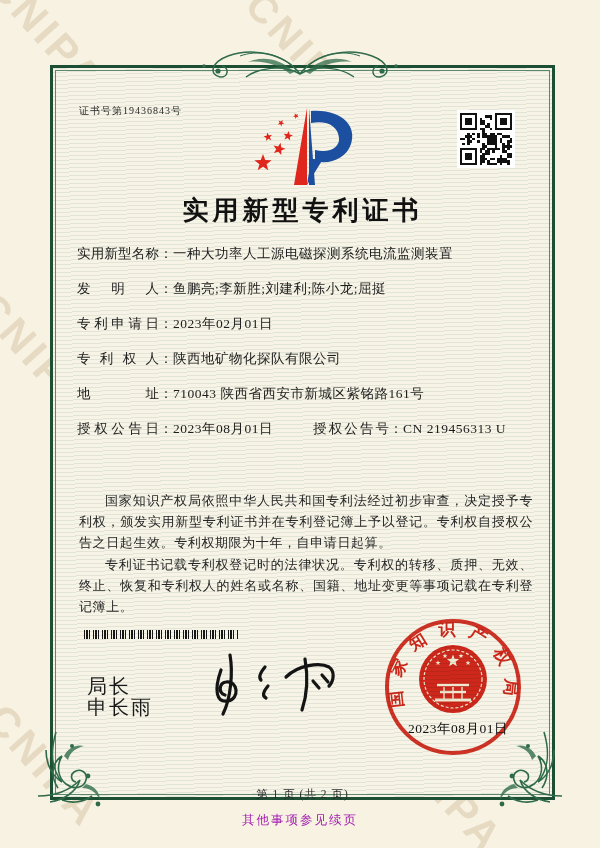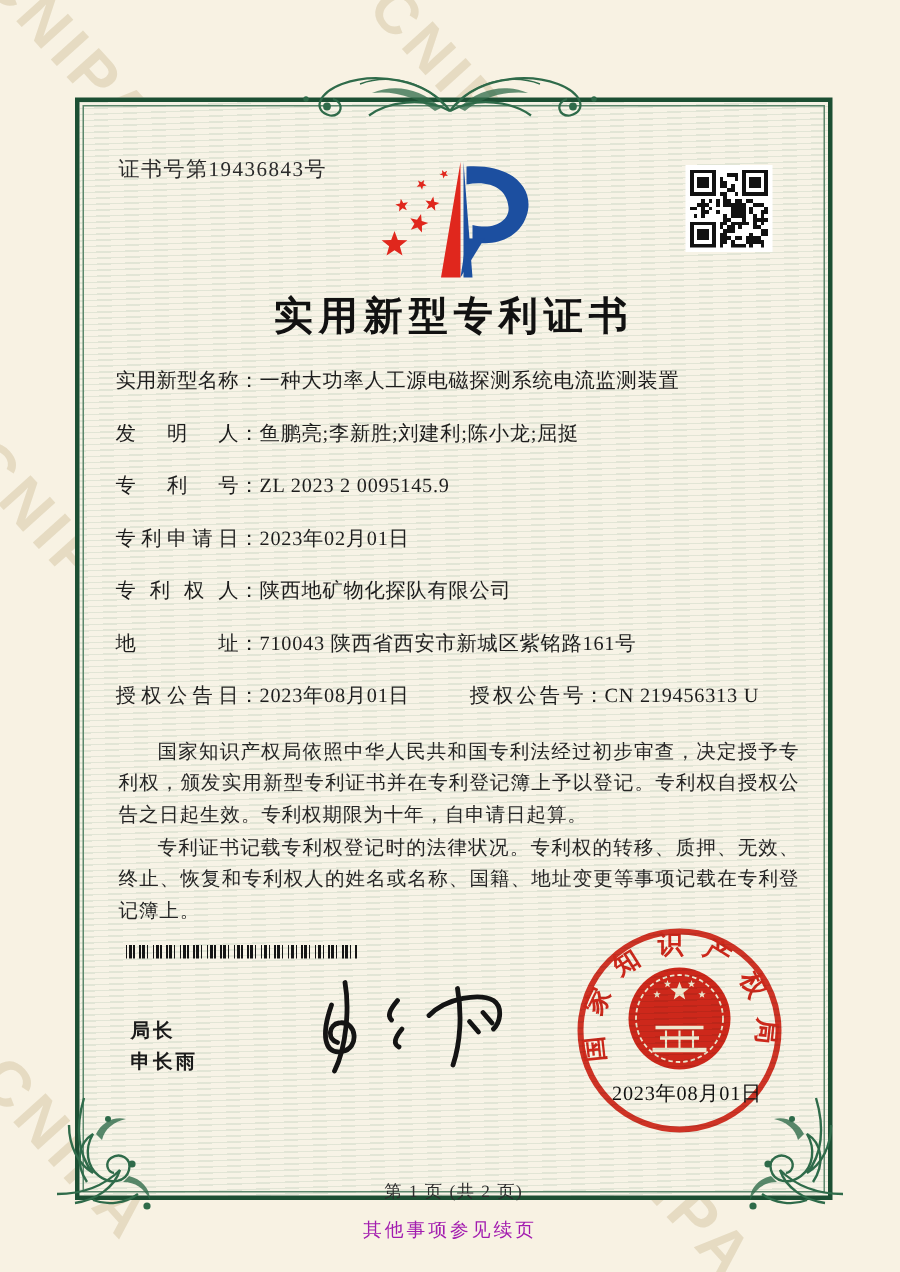--- a/index.html
+++ b/index.html
@@ -20,21 +20,21 @@
     position:absolute; left:50px; top:65px; width:505px; height:735px;
     border:3px solid #1c4f33;
     background:
       repeating-linear-gradient(178deg, rgba(120,160,132,0.17) 0 1px, transparent 1px 4px),
       #f7f3e6;
   }
   .frame-inner {
     position:absolute; inset:2px; border:1px solid #5c876c; pointer-events:none;
   }
   .cert-no {
-    position:absolute; left:26px; top:36px; font-size:14px; color:#2a2a2a;
+    position:absolute; left:26px; top:36px; font-size:10px; color:#2a2a2a;
     letter-spacing:1px;
   }
   .logo { position:absolute; left:190px; top:33px; width:124px; height:92px; }
   .qr { position:absolute; left:404px; top:42px; width:58px; height:58px; background:#fff; padding:3px; }
   .qr svg { width:100%; height:100%; display:block; }
   .title {
     position:absolute; left:0; top:125px; width:100%; text-align:center;
     font-size:26px; font-weight:bold; color:#111; letter-spacing:4px;
   }
   .fields { position:absolute; left:24px; top:176px; width:460px; font-size:13.5px; color:#1d1d1d; }
@@ -52,21 +52,21 @@
   .barcode {
     position:absolute; left:31px; top:562px; width:154px; height:9px;
     background:repeating-linear-gradient(90deg,
       #151515 0 1px, transparent 1px 2px,
       #151515 2px 4px, transparent 4px 5px,
       #151515 5px 6px, transparent 6px 9px);
   }
   .signer {
     position:absolute; left:34px; top:608px;
     font-family:"Liberation Sans","DejaVu Sans",sans-serif;
-    font-size:13px; color:#1b1b1b; letter-spacing:2px; line-height:21px;font-weight:bold;
+    font-size:20px; color:#1b1b1b; letter-spacing:2px; line-height:21px;
   }
   .signature { position:absolute; left:132px; top:582px; width:158px; height:70px; }
   .seal { position:absolute; left:328px; top:547px; width:144px; height:144px; mix-blend-mode:multiply; }
   .seal-date {
     position:absolute; left:330px; top:652px; width:150px; text-align:center;
     font-size:13.5px; color:#111; letter-spacing:0.5px; z-index:5;
   }
   .page-num {
     position:absolute; left:0; top:705px; width:100%; text-align:center;
     font-size:11.5px; color:#2c2c2c; letter-spacing:1px;margin-top:14px;
@@ -255,23 +255,20 @@
     <div class="title">实用新型专利证书</div>
 
     <div class="fields">
       <div class="frow">
         <span class="flabel">实用新型名称</span><span class="fcolon">：</span><span class="fvalue">一种大功率人工源电磁探测系统电流监测装置</span>
       </div>
       <div class="frow">
         <span class="flabel">发明人</span><span class="fcolon">：</span><span class="fvalue">鱼鹏亮;李新胜;刘建利;陈小龙;屈挺</span>
       </div>
       <div class="frow">
-        <span class="flabel">专利号</span><span class="fcolon">：</span><span class="fvalue">ZL 2023 2 0095145.9</span>
-      </div>
-      <div class="frow">
         <span class="flabel">专利申请日</span><span class="fcolon">：</span><span class="fvalue">2023年02月01日</span>
       </div>
       <div class="frow">
         <span class="flabel">专利权人</span><span class="fcolon">：</span><span class="fvalue">陕西地矿物化探队有限公司</span>
       </div>
       <div class="frow">
         <span class="flabel">地址</span><span class="fcolon">：</span><span class="fvalue">710043 陕西省西安市新城区紫铭路161号</span>
       </div>
       <div class="frow">
         <span class="flabel">授权公告日</span><span class="fcolon">：</span><span class="fvalue">2023年08月01日</span>

